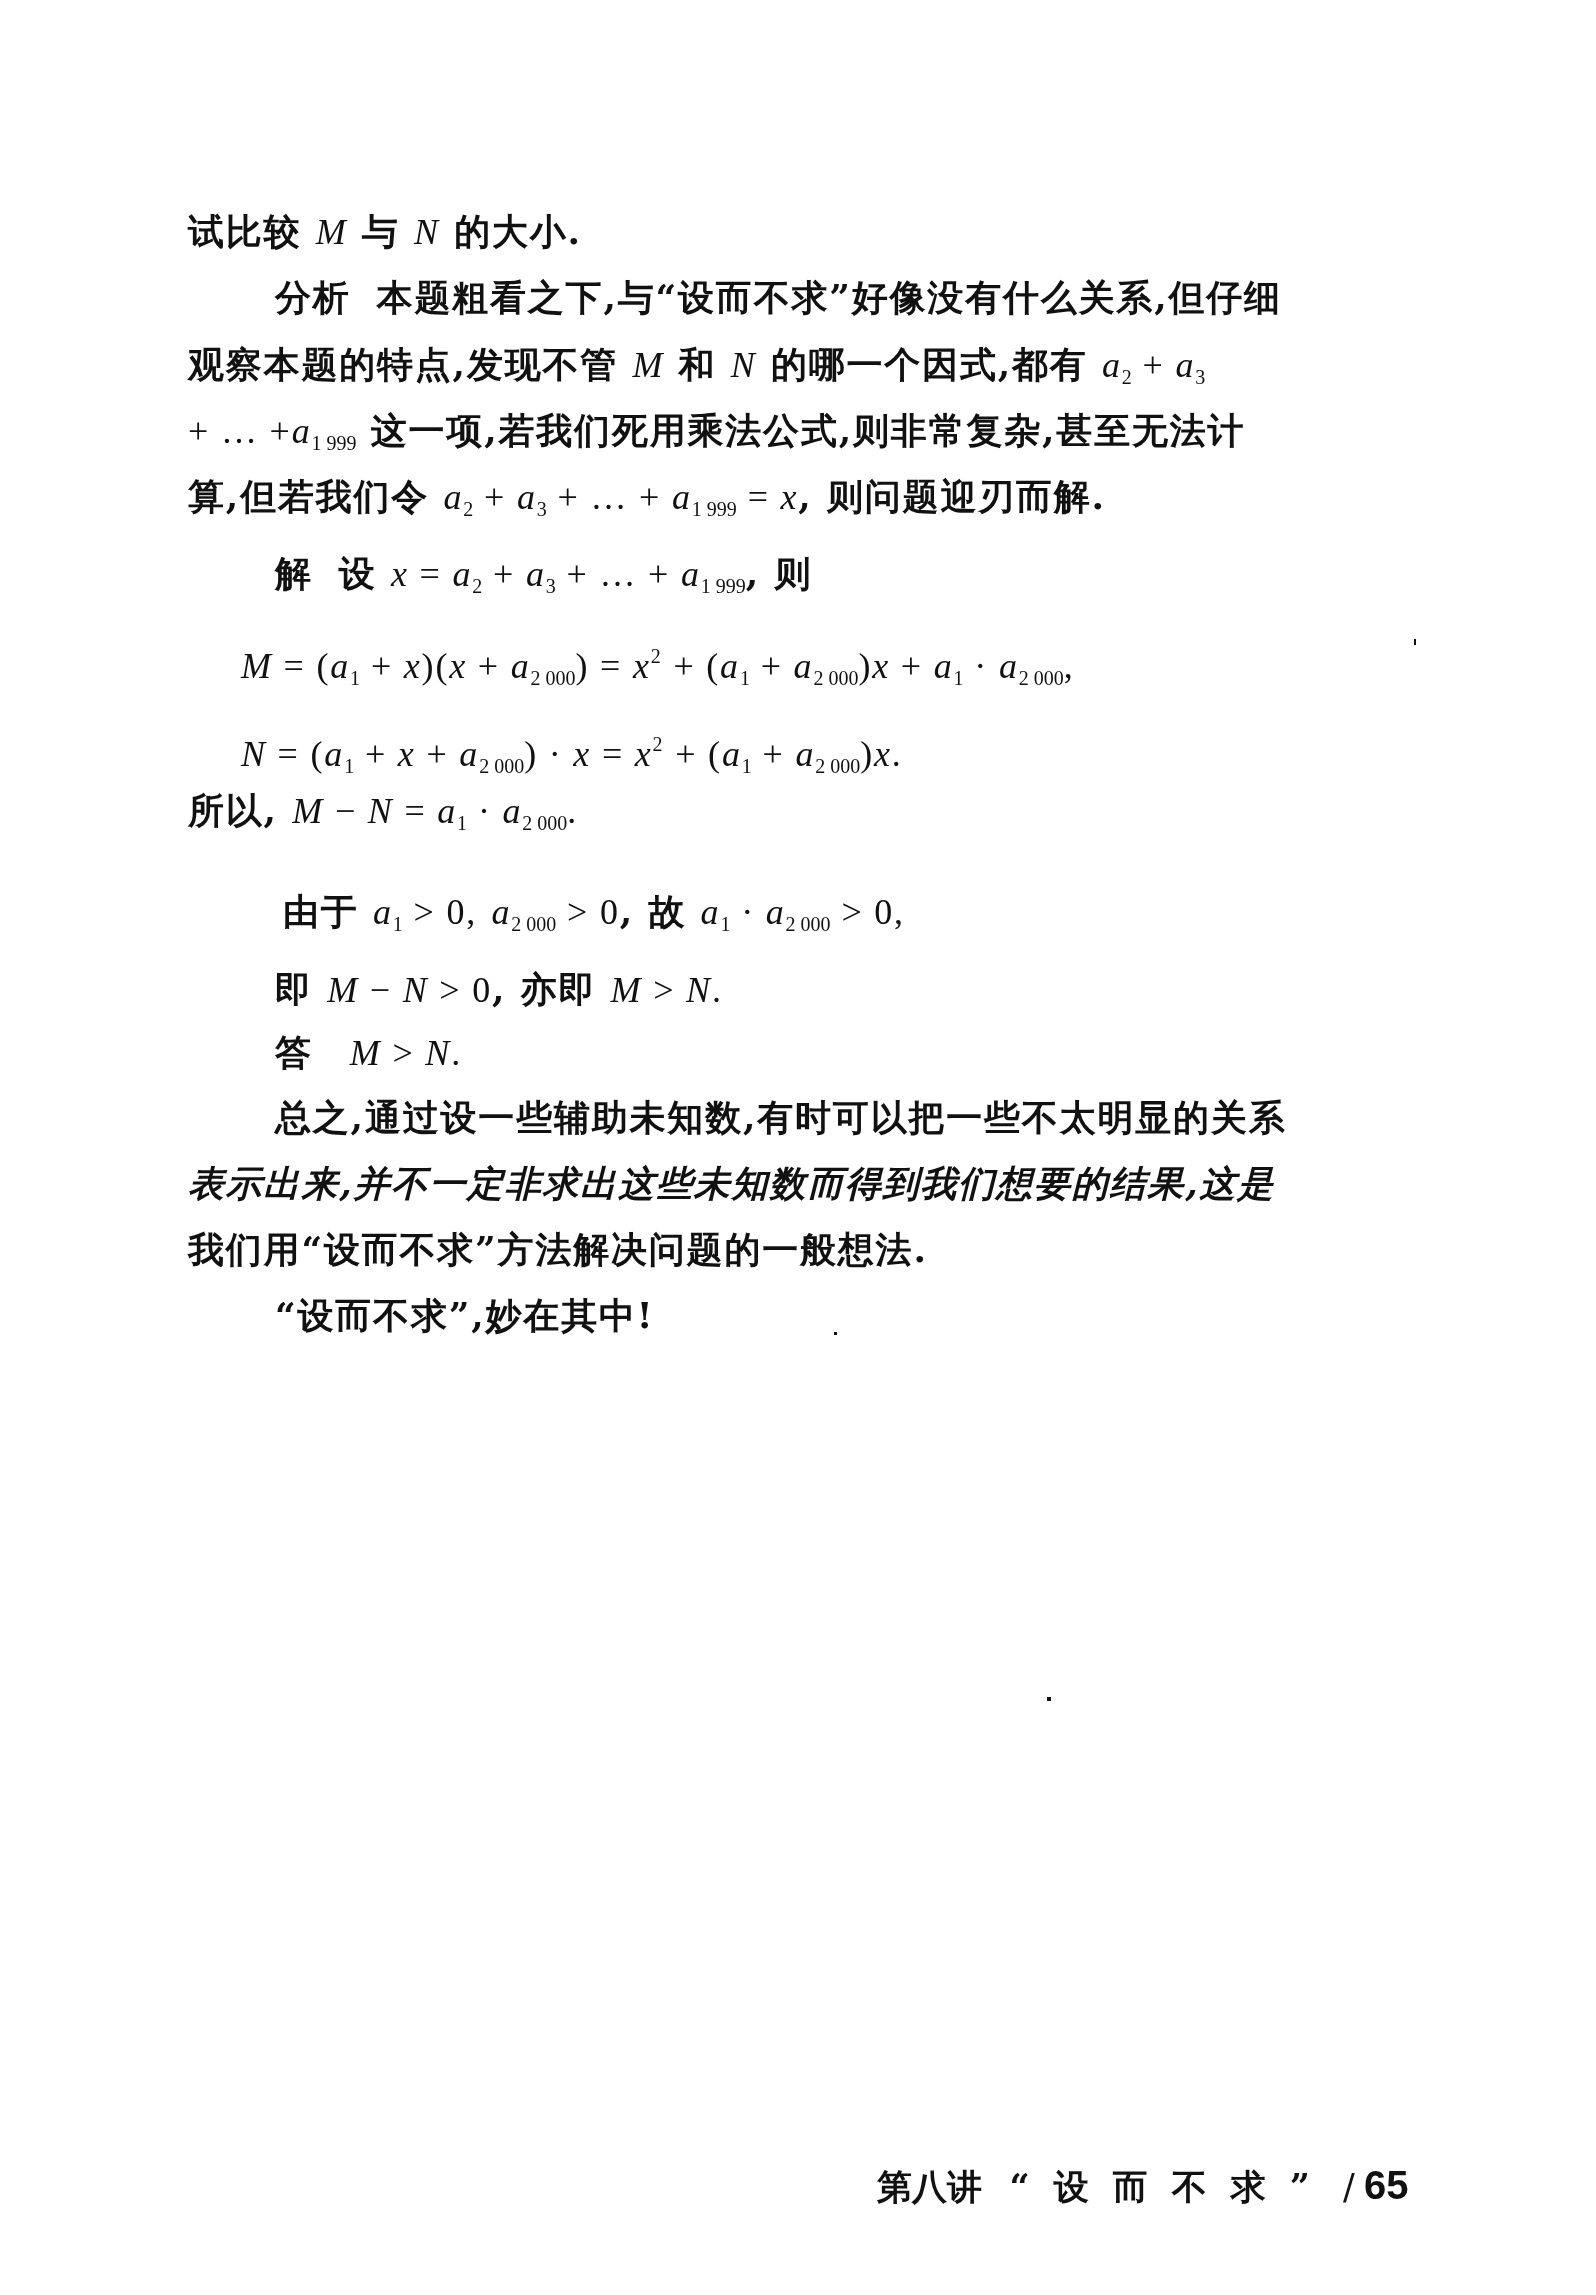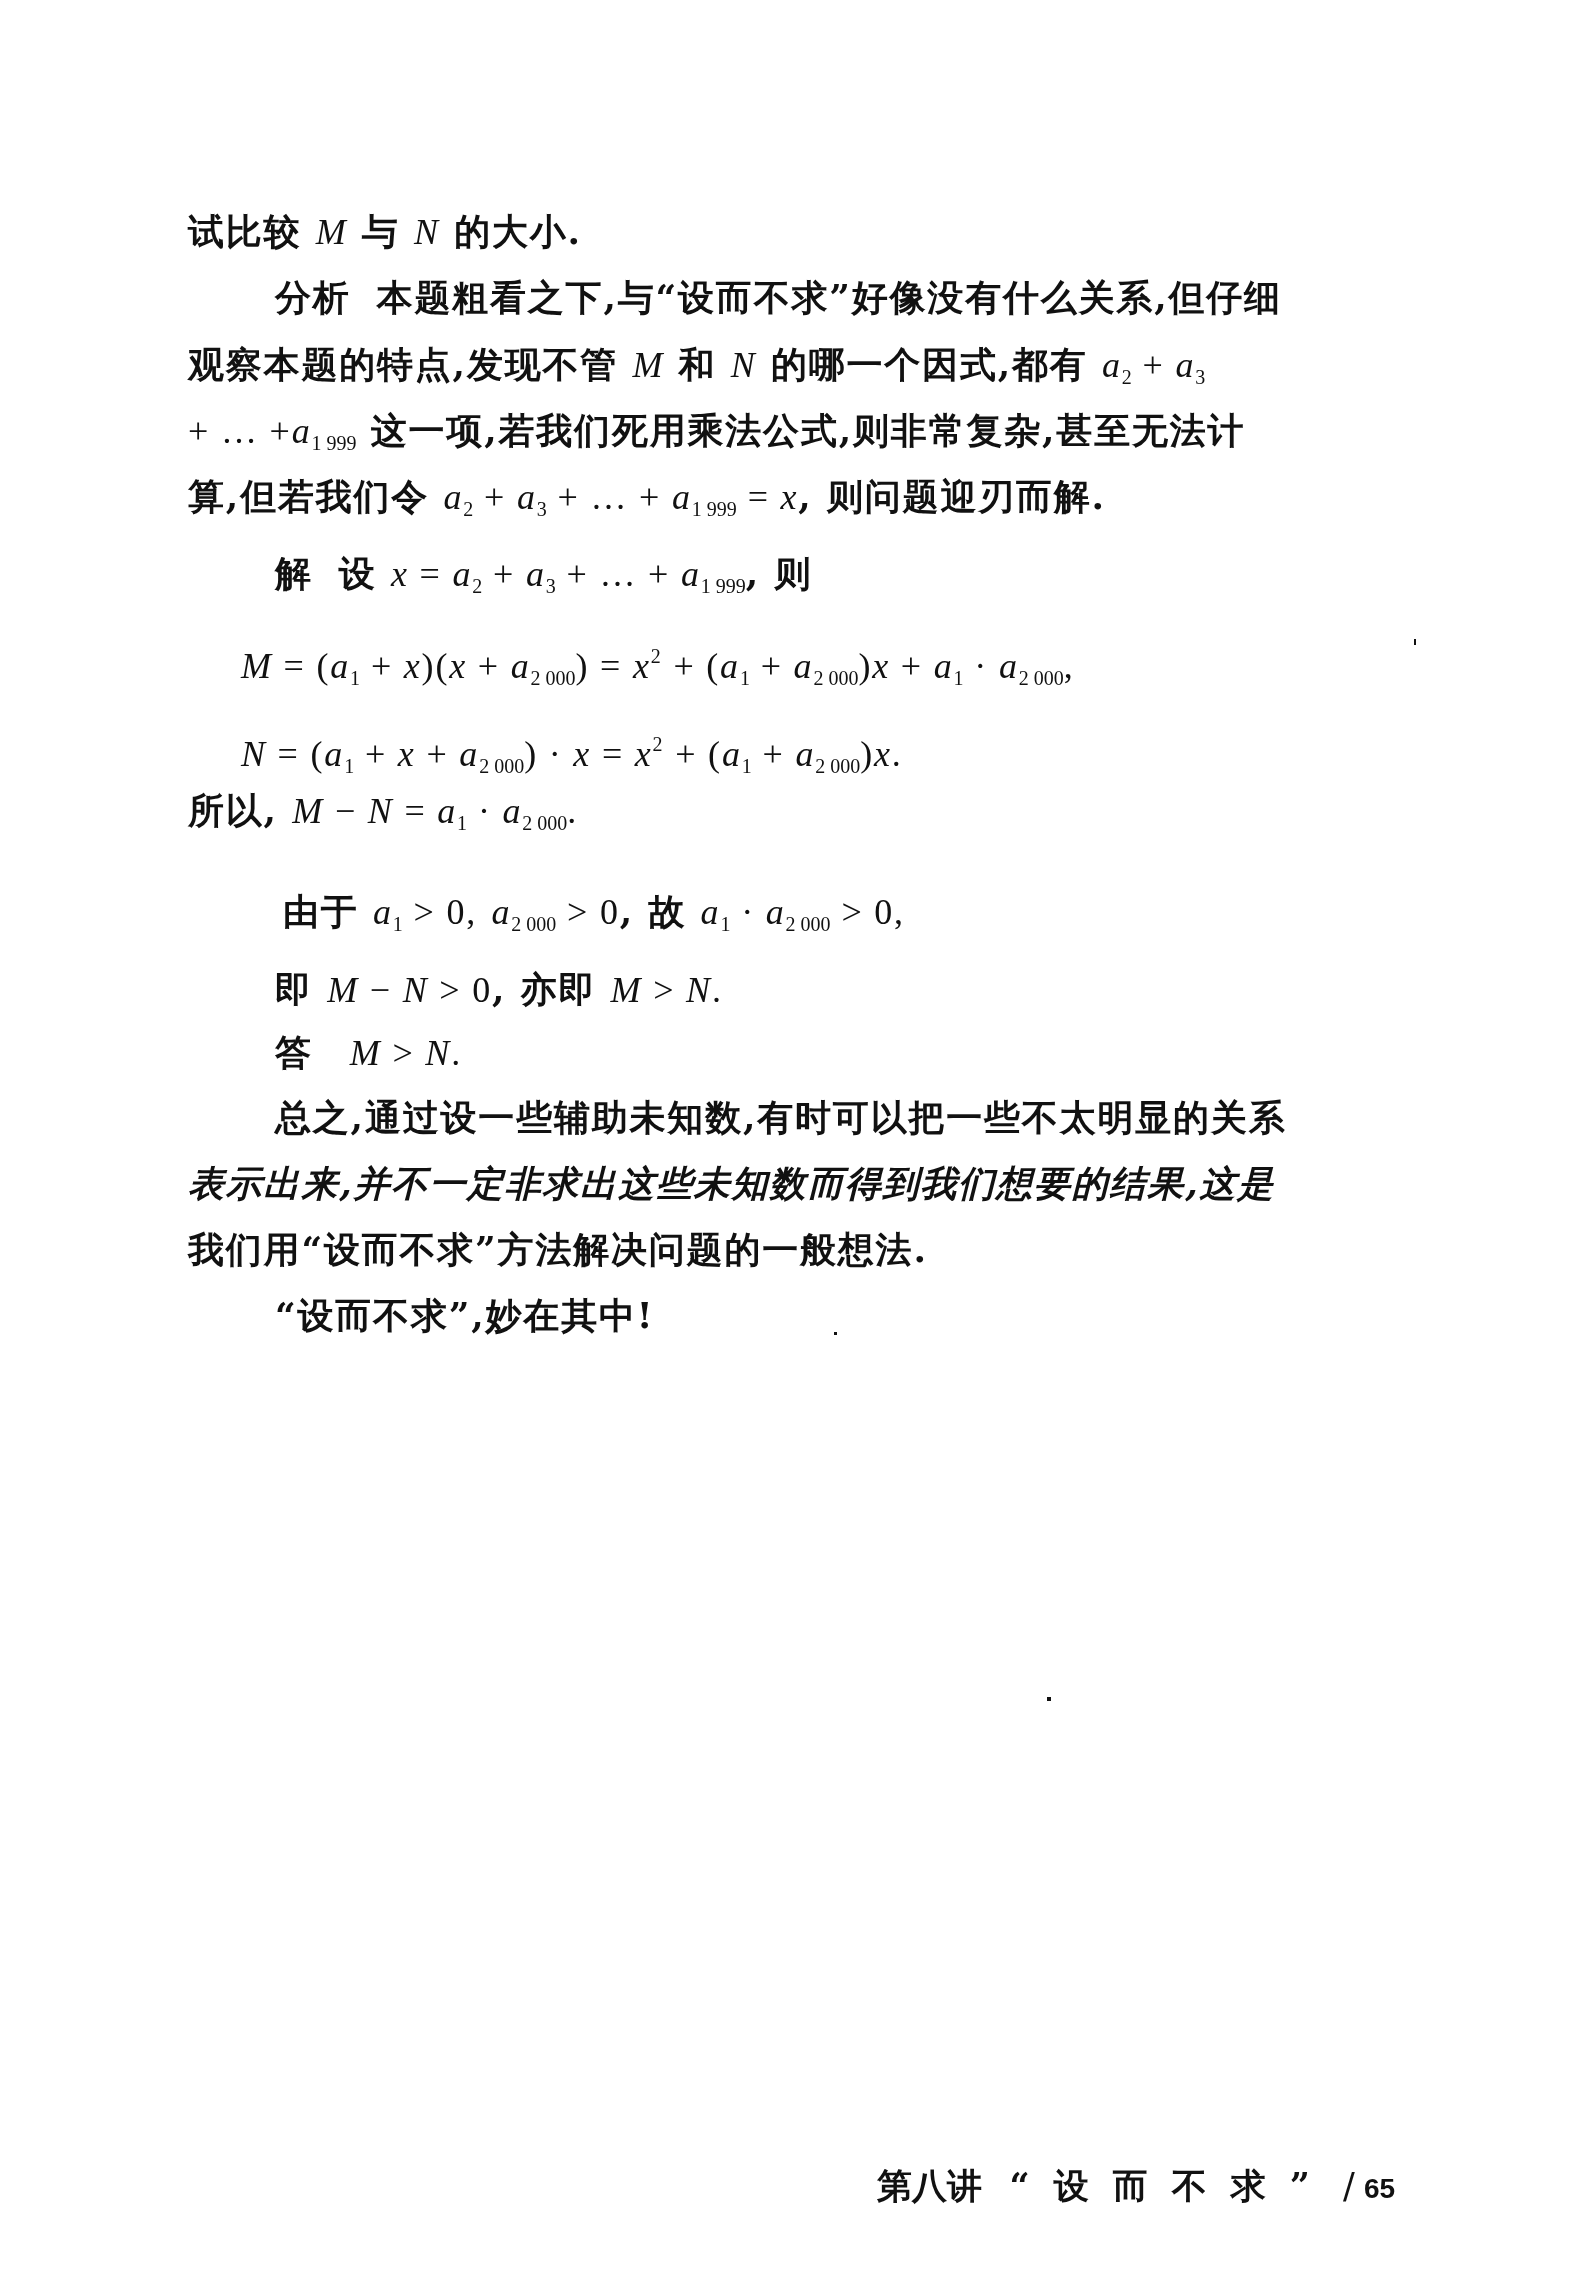--- a/index.html
+++ b/index.html
@@ -19,21 +19,21 @@
   .n { font-family: "Liberation Serif", "DejaVu Serif", serif; font-weight: normal; }
   sub { font-size: 20px; vertical-align: -7.3px; font-family: "Liberation Serif", serif; font-style: normal; font-weight: normal; letter-spacing: 0; }
   sup { font-size: 20px; vertical-align: 14.7px; font-family: "Liberation Serif", serif; font-style: normal; font-weight: normal; }
   .kw { font-weight: bold; margin-right: 26px; }
   .footer {
     position: absolute; left: 877px; top: 2163px; white-space: nowrap;
     font-size: 35px; font-weight: bold; font-family: "DejaVu Sans", sans-serif;
   }
   .footer .title { letter-spacing: 24px; margin-left: 27.5px; font-family: "DejaVu Serif", serif; }
   .footer .sep { margin: 0 9.2px; font-weight: normal; }
-  .footer .pg { font-family: "Liberation Sans", sans-serif; font-size: 28px; margin-top: 45px; }
+  .footer .pg { font-family: "Liberation Sans", sans-serif; font-size: 40px; margin-top: 45px; }
   .dot { position: absolute; width: 3.7px; height: 3.7px; background: #111; }
 </style>
 </head>
 <body>
 
 <div class="line" style="top:209px;">
   <span>试比较 </span><span class="m">M</span><span> 与 </span><span class="m">N</span><span> 的大小.</span>
 </div>
 
 <div class="line indent" style="top:275px;">

